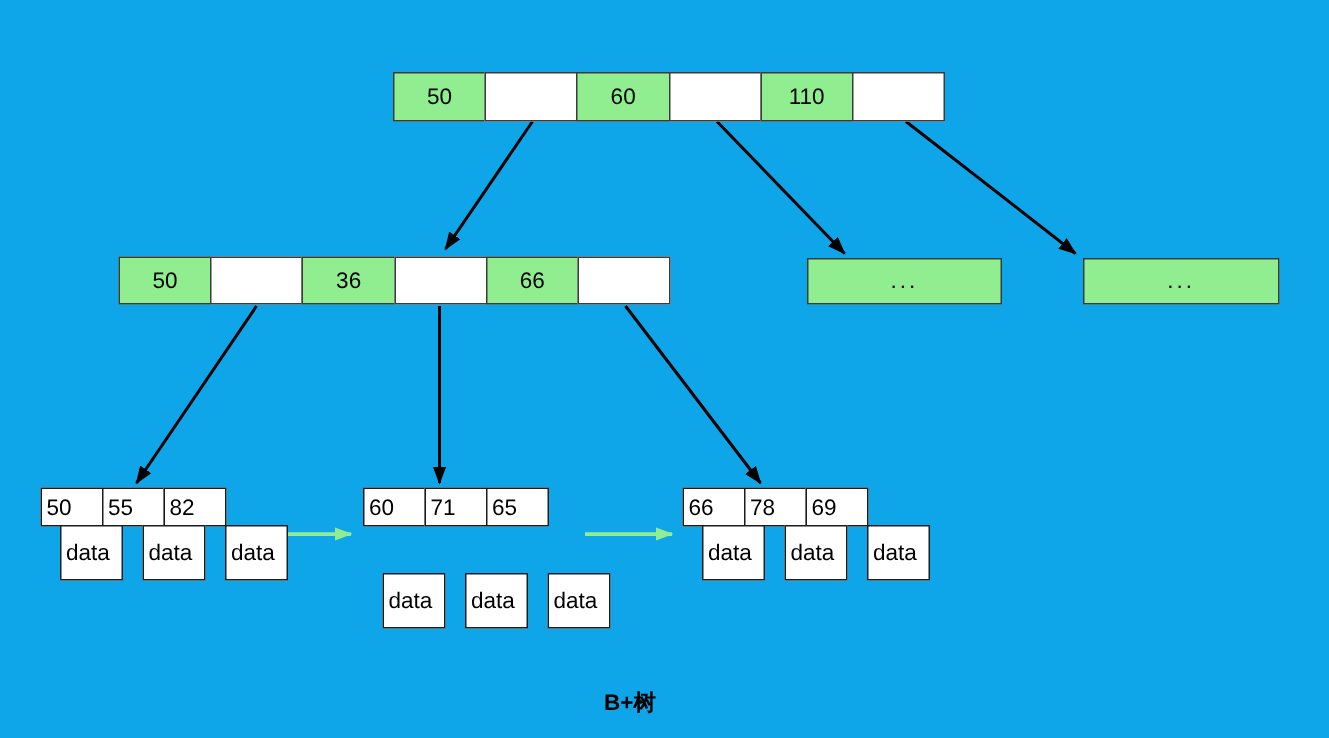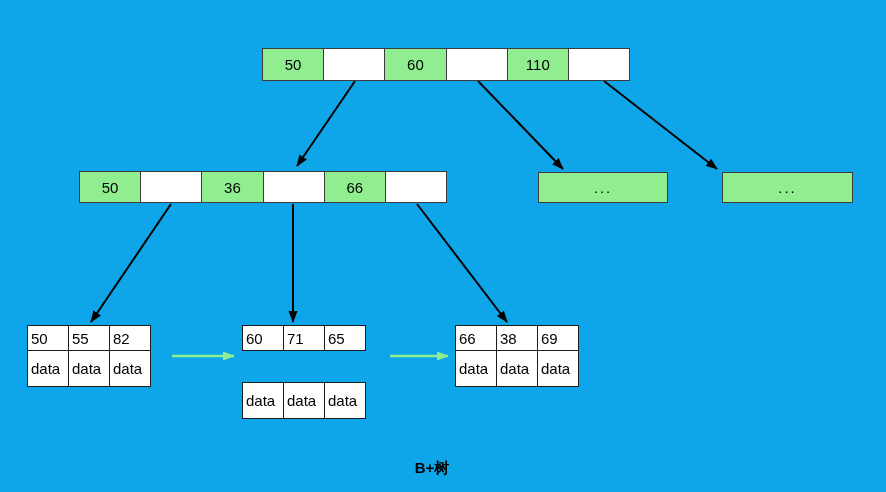--- a/index.html
+++ b/index.html
@@ -70,24 +70,24 @@
     margin-left: -1px;
     background: #ffffff;
     display: flex;
     align-items: center;
     padding-left: 3px;
     font-size: 15px;
     color: #000;
   }
   .leaf .lcell:first-child { margin-left: 0; }
   .leaf .row.keys .lcell { height: 26px; margin-bottom: -1px; }
-  .leaf .row.vals .lcell { height: 37px; }
+  .leaf .row.vals .lcell { height: 37px; margin-left: 13px; }
   .caption {
     position: absolute;
-    left: 12px;
+    left: 0;
     top: 459px;
     width: 840px;
     text-align: center;
     font-size: 15px;
     font-weight: bold;
     color: #000;
   }
 </style>
 </head>
 <body>
@@ -156,21 +156,21 @@
     <div class="row vals">
       <div class="lcell">data</div>
       <div class="lcell">data</div>
       <div class="lcell">data</div>
     </div>
   </div>
 
   <div class="leaf" style="left:455px; top:325px;">
     <div class="row keys">
       <div class="lcell">66</div>
-      <div class="lcell">38</div>
+      <div class="lcell">78</div>
       <div class="lcell">69</div>
     </div>
     <div class="row vals">
       <div class="lcell">data</div>
       <div class="lcell">data</div>
       <div class="lcell">data</div>
     </div>
   </div>
 
   <div class="caption">B+树</div>

